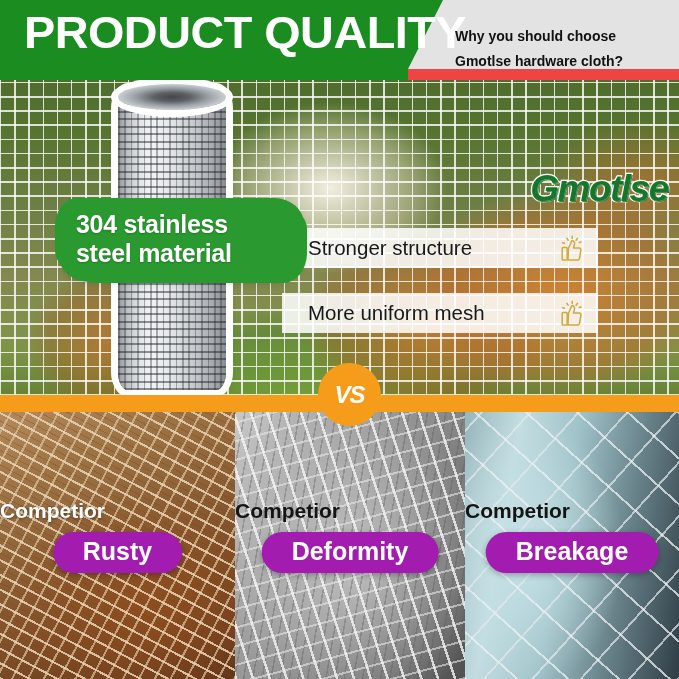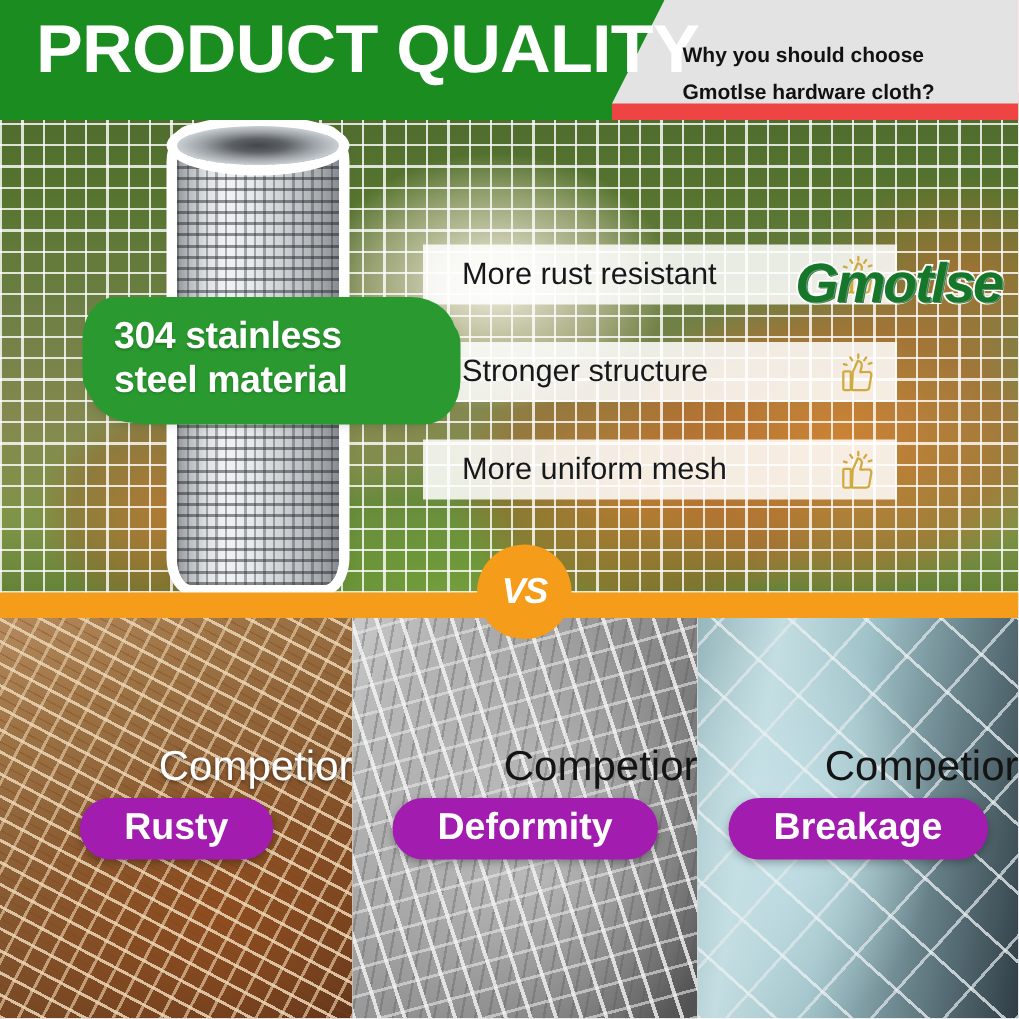--- a/index.html
+++ b/index.html
@@ -335,23 +335,23 @@
       repeating-linear-gradient(-48deg, rgba(225,232,236,0.7) 0 2px, rgba(0,0,0,0) 2px 36px),
       radial-gradient(ellipse 130px 180px at 60px 140px, rgba(198,226,232,0.9) 0%, rgba(0,0,0,0) 76%),
       linear-gradient(100deg, #96b6bb 0%, #c3dde1 22%, #9fc2c8 45%, #6a848c 70%, #2f3d45 100%);
   }
 
   .panel-caption {
     position: absolute;
     left: 0;
     top: 86px;
     width: 100%;
-    text-align: right;
-    font-size: 28px;
-    font-weight: normal;
+    text-align: left;
+    font-size: 21px;
+    font-weight: bold;
     line-height: 26px;
     z-index: 4;
     font-family: "Liberation Sans", sans-serif;
   }
   #panel-0 .panel-caption { color: #ffffff; text-shadow: 0 1px 3px rgba(0,0,0,0.45); }
   #panel-1 .panel-caption { color: #141414; }
   #panel-2 .panel-caption { color: #141414; }
 
   .panel-pill {
     position: absolute;
@@ -384,33 +384,20 @@
 
     <div class="roll-bottom-shadow"></div>
     <div class="product-roll"></div>
     <div class="roll-top"></div>
 
     <div class="badge-304">
       <span>304 stainless</span>
       <span>steel material</span>
     </div>
 
-    <div class="feature-row" id="feature-0">
-      <div class="label">More rust resistant</div>
-      <div class="thumb">
-        <svg width="30" height="30" viewBox="0 0 30 30" aria-hidden="true">
-          <g fill="none" stroke="#d0a93f" stroke-width="1.5" stroke-linejoin="round" stroke-linecap="round">
-            <path d="M12 27 h9.5 a2 2 0 0 0 2-1.7 l1.4-8.2 a1.8 1.8 0 0 0-1.8-2.1 h-5.6 l1-3.8 a3 3 0 0 0-2.6-3.7 l-3.4 7.6 z"></path>
-            <rect x="6.2" y="14.6" width="5" height="12.4" rx="0.8"></rect>
-            <path d="M16.2 3.2 v2.4 M21.5 5.3 l-1.4 1.9 M10.8 5.3 l1.4 1.9"></path>
-            <path d="M25 9 l-1.8 0.6 M6.6 9.8 l1.8 0.5"></path>
-          </g>
-        </svg>
-      </div>
-    </div>
 
     <div class="feature-row" id="feature-1">
       <div class="label">Stronger structure</div>
       <div class="thumb">
         <svg width="30" height="30" viewBox="0 0 30 30" aria-hidden="true">
           <g fill="none" stroke="#d0a93f" stroke-width="1.5" stroke-linejoin="round" stroke-linecap="round">
             <path d="M12 27 h9.5 a2 2 0 0 0 2-1.7 l1.4-8.2 a1.8 1.8 0 0 0-1.8-2.1 h-5.6 l1-3.8 a3 3 0 0 0-2.6-3.7 l-3.4 7.6 z"></path>
             <rect x="6.2" y="14.6" width="5" height="12.4" rx="0.8"></rect>
             <path d="M16.2 3.2 v2.4 M21.5 5.3 l-1.4 1.9 M10.8 5.3 l1.4 1.9"></path>
             <path d="M25 9 l-1.8 0.6 M6.6 9.8 l1.8 0.5"></path>

